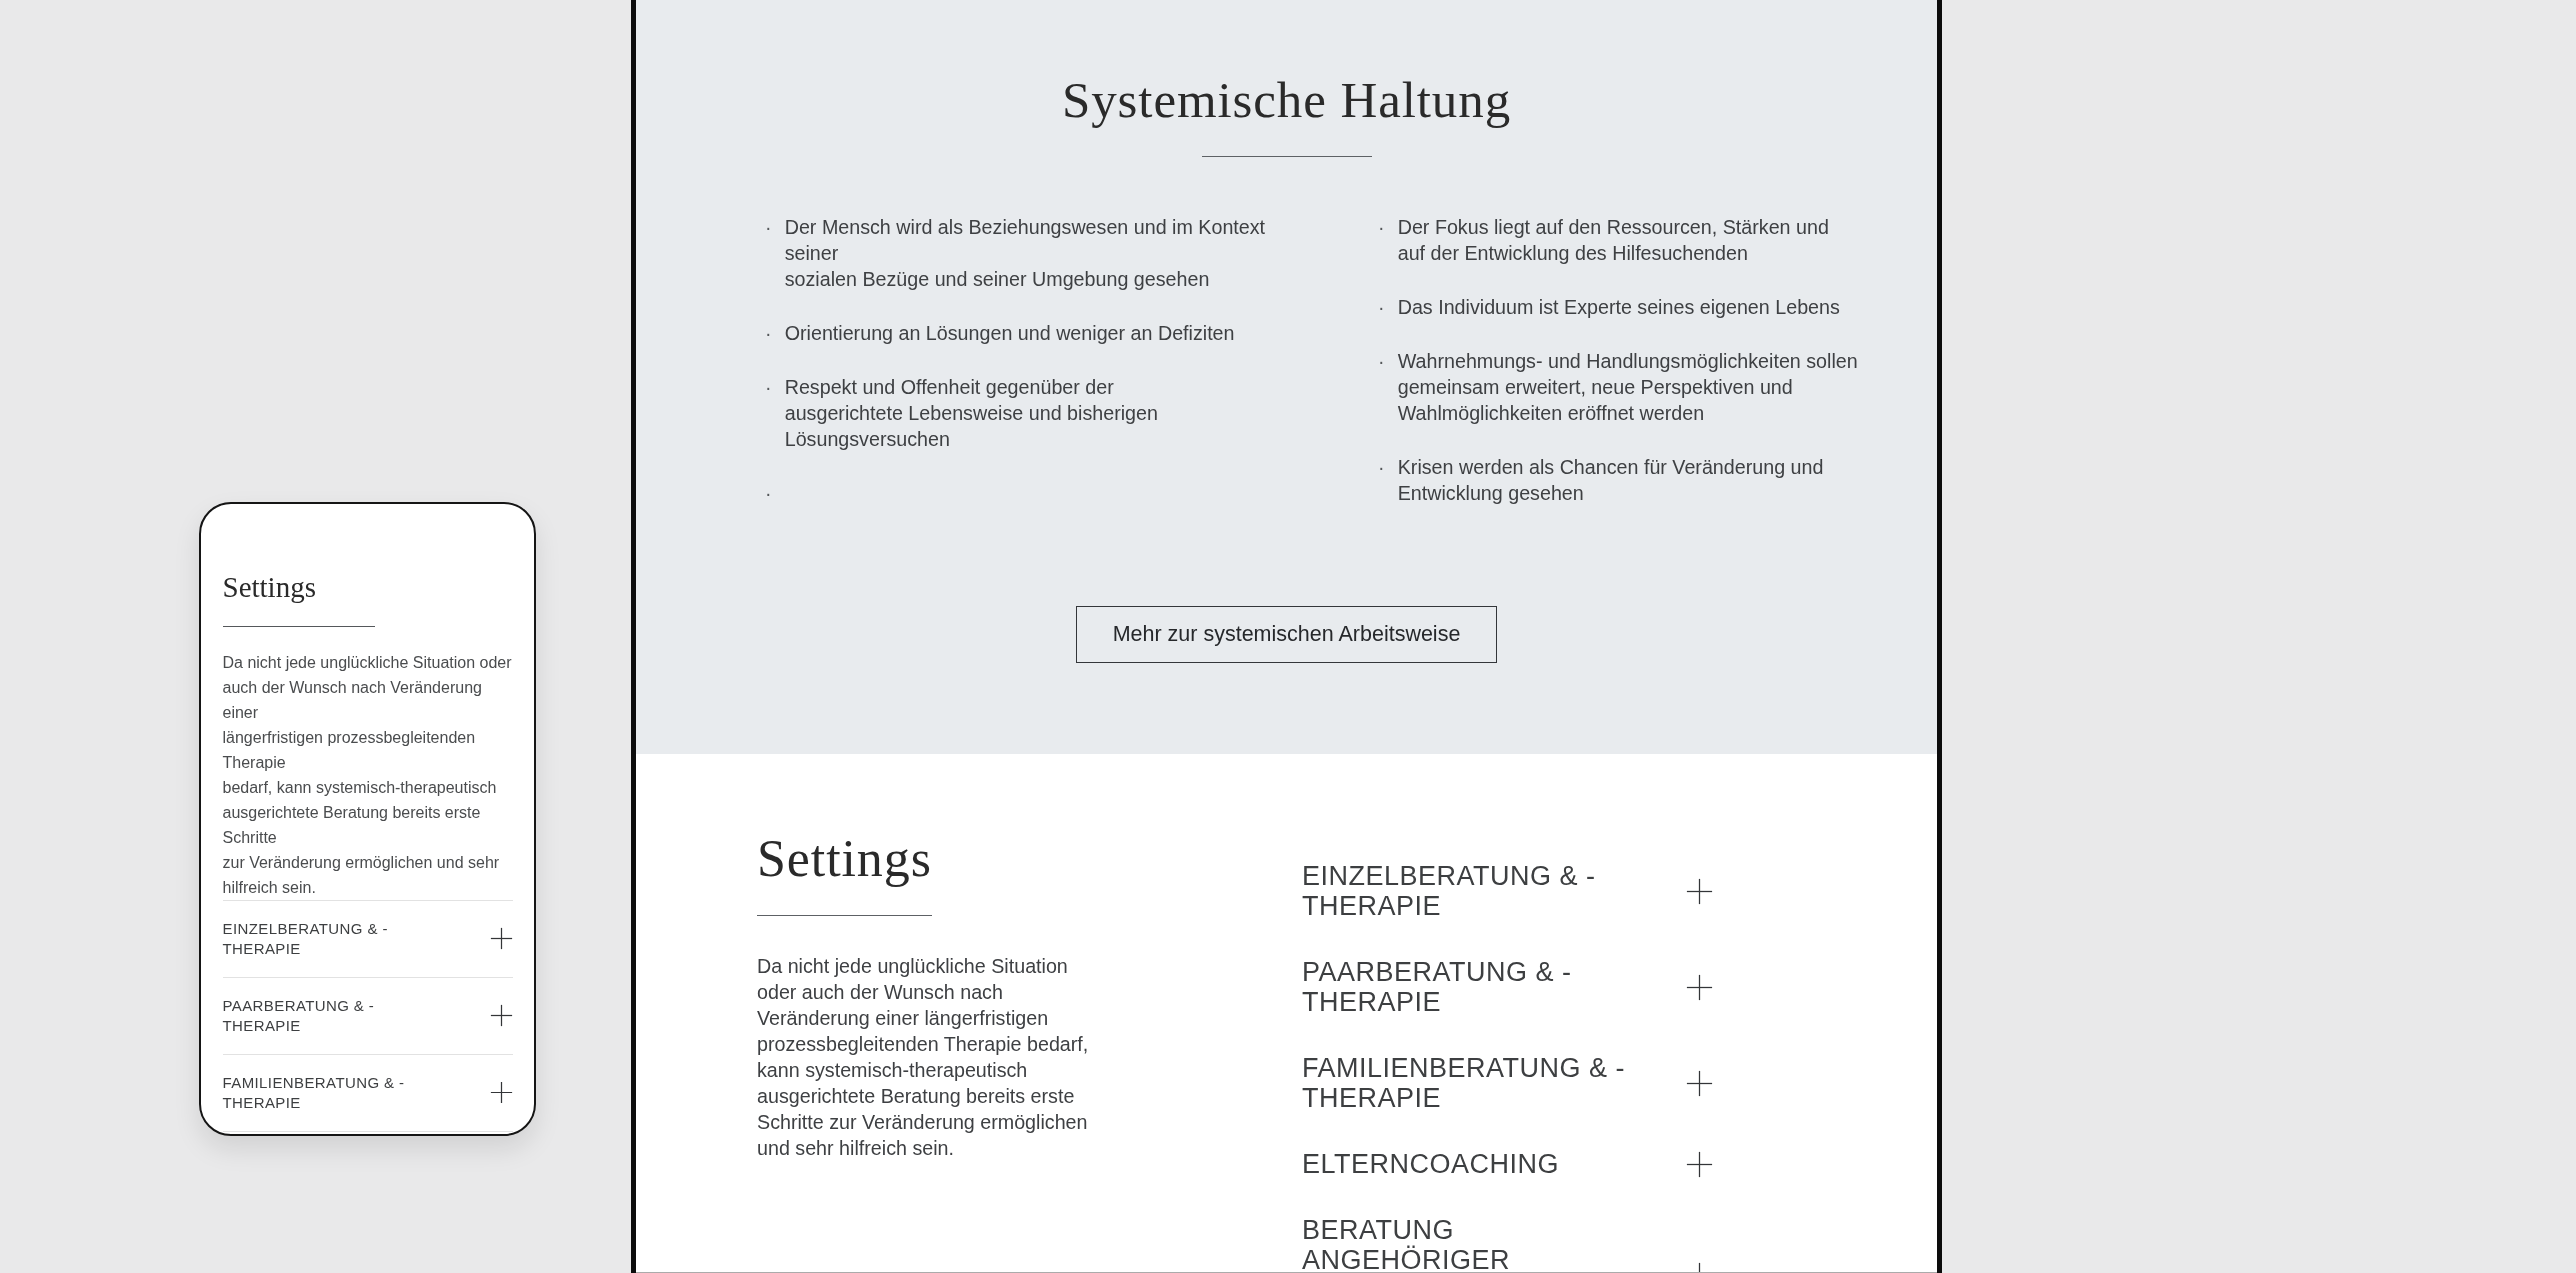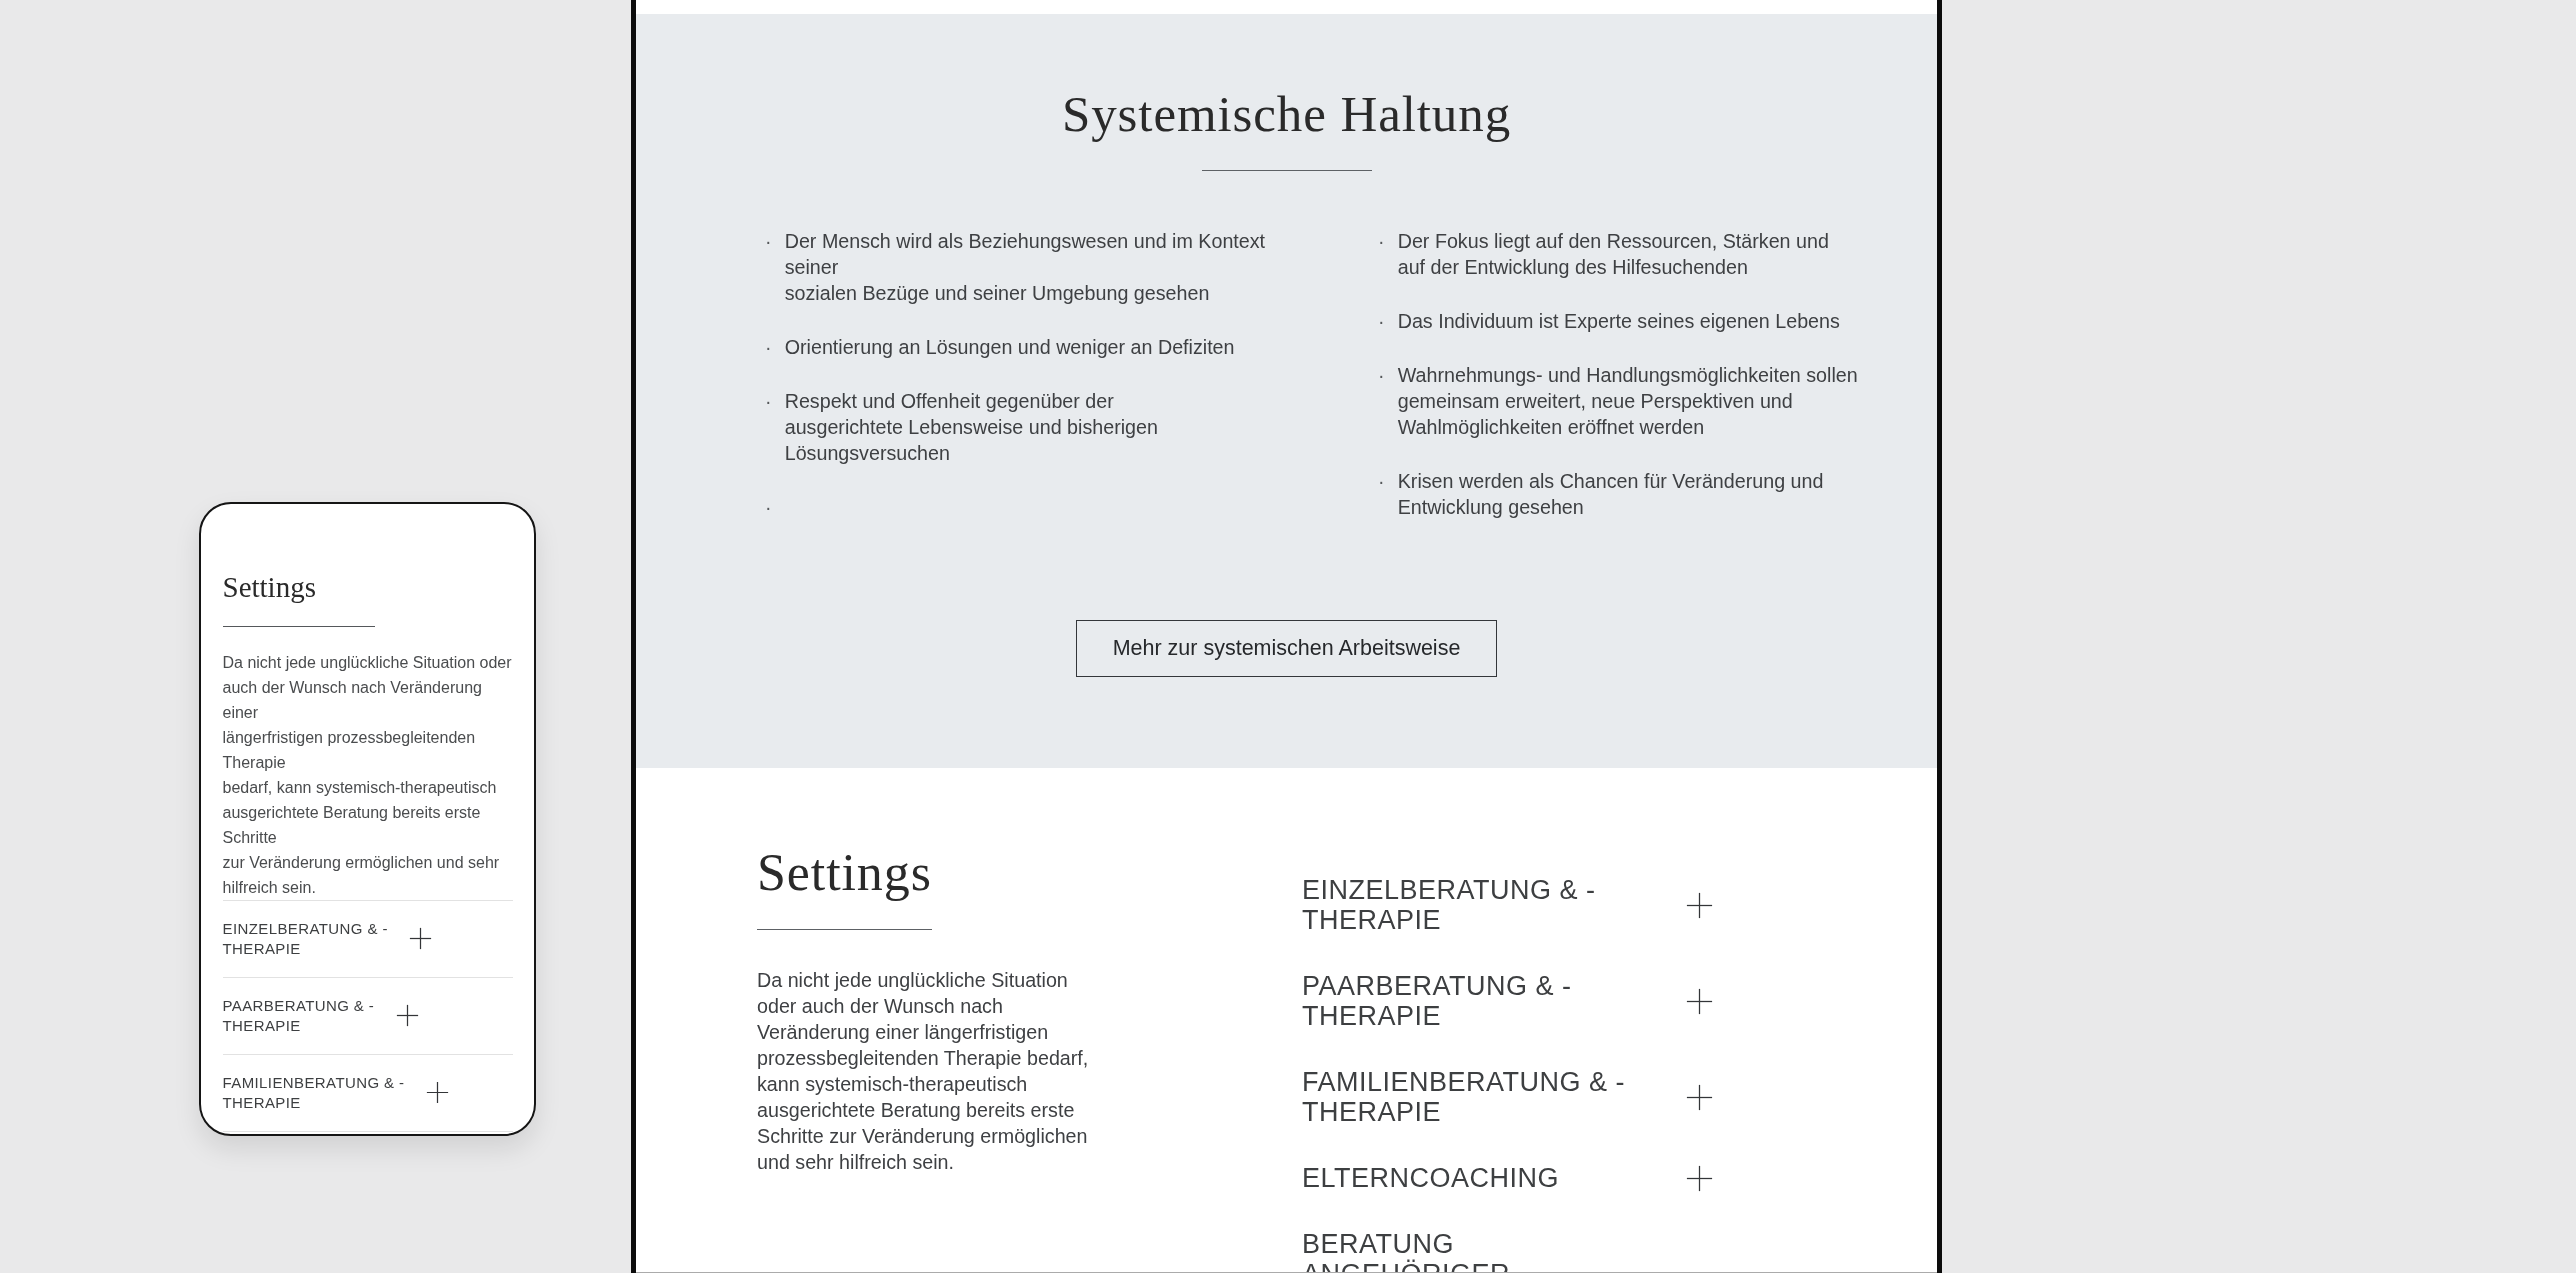--- a/index.html
+++ b/index.html
@@ -17,21 +17,21 @@
     background: #ffffff;
   }
   .viewport::after {
     content: ""; position: absolute; left: 0; right: 0; bottom: 0;
     height: 1.8px; background: #ababab;
   }
   .serif-head { font-family: "Liberation Serif", serif; font-weight: 400; color: #2a2a2a; }
 
   
   .haltung {
-    height: 754px; background: #e8ebee; overflow: hidden; margin-top: 14px;
+    height: 754px; background: #e8ebee; overflow: hidden;
   }
   .haltung h1 {
     padding-top: 64px; text-align: center;
     font-size: 51px; line-height: 72px; letter-spacing: 0.9px;
   }
   .rule-center { width: 170px; border-top: 1.8px solid #5d6165; margin: 19.7px auto 0; }
   .bullets {
     display: flex; margin: 57px 0 0 129px;
   }
   .bullets .col { width: 512px; list-style: none; }
@@ -81,21 +81,21 @@
   }
   .phone-inner { padding: 0 21.5px; }
   .phone-inner h2 { padding-top: 65px; font-size: 29px; line-height: 36px; }
   .phone-rule { width: 152px; border-top: 1.8px solid #55585b; margin-top: 20.6px; }
   .phone-inner p {
     margin-top: 23px; font-size: 16px; line-height: 25px;
     color: #4a4c4e; white-space: pre-line;
   }
   .accordion-phone { list-style: none; border-top: 0.9px solid #e2e2e2; margin-top: 0; }
   .accordion-phone li {
-    display: flex; justify-content: flex-start; align-items: center;
+    display: flex; justify-content: space-between; align-items: center;
     padding: 18px 0; border-bottom: 0.9px solid #e2e2e2; cursor: pointer;
   }
   .accordion-phone .label {
     font-size: 15px; line-height: 20px; letter-spacing: 0.4px;
     color: #3d3f41; white-space: pre-line;
   }
 </style>
 </head>
 <body>
 

